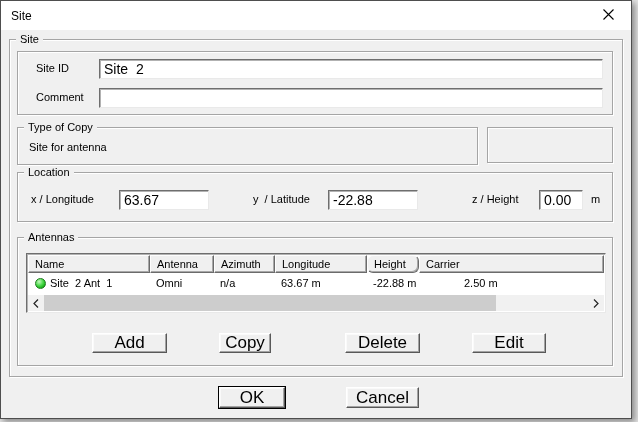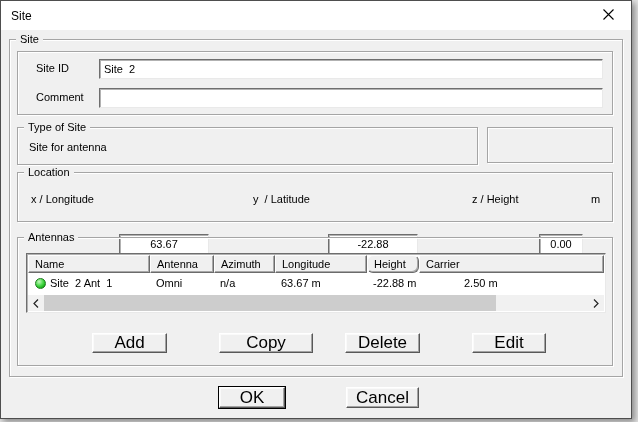--- a/index.html
+++ b/index.html
@@ -23,22 +23,22 @@
          box-shadow:inset 1px 1px 0 #ffffff, 1px 1px 0 #ffffff; }
   .grp-label { position:absolute; top:-7px; left:6px; background:#f0f0f0; padding:0 4px;
                line-height:13px; white-space:pre; }
 
   .lbl { position:absolute; line-height:13px; white-space:pre; }
 
   
   .tfield { position:absolute; background:#fff; border:1px solid;
             border-color:#6e6e6e #e9e9e9 #e9e9e9 #6e6e6e;
             box-shadow:inset 1px 1px 0 #b2b2b2;
-            font-family:inherit; font-size:11px; padding:0 4px; outline:none; }
-  .tfield.num { text-align:center;margin-top:44px; }
+            font-family:inherit; font-size:14px; padding:0 4px; outline:none; }
+  .tfield.num { text-align:left; }
 
   
   .btn { position:absolute; background:#f0f0f0; border:1px solid;
          border-color:#ffffff #585858 #585858 #ffffff;
          box-shadow:inset -1px -1px 0 #a3a3a3, inset 1px 1px 0 #fafafa;
          display:flex; align-items:center; justify-content:center;
          font-family:inherit; font-size:17px; cursor:default; }
   .btn.default { box-shadow:0 0 0 1px #000, inset -1px -1px 0 #a3a3a3, inset 1px 1px 0 #fafafa; }
 
   
@@ -87,21 +87,21 @@
       <span class="grp-label">Site</span>
     </div>
 
     <div class="grp" style="left:16px; top:21px; width:596px; height:64px;"></div>
     <span class="lbl" style="left:35px; top:32px;">Site ID</span>
     <input class="tfield" style="left: 98px; top: 29px; width: 504px; height: 20px;" value="Site  2">
     <span class="lbl" style="left:35px; top:61px;">Comment</span>
     <input class="tfield" style="left: 98px; top: 58px; width: 504px; height: 20px;" value="">
 
     <div class="grp" style="left:16px; top:97px; width:461px; height:38px;">
-      <span class="grp-label">Type of Site</span>
+      <span class="grp-label">Type of Copy</span>
       <span class="lbl" style="left:11px; top:13px;">Site for antenna</span>
     </div>
     <div class="frame-empty" style="left:486px; top:97px; width:126px; height:36px;"></div>
 
     <div class="grp" style="left:16px; top:142px; width:596px; height:50px;">
       <span class="grp-label">Location</span>
     </div>
     <span class="lbl" style="left:30px; top:163px;">x / Longitude</span>
     <input class="tfield num" style="left: 118px; top: 160px; width: 90px; height: 20px;" value="63.67">
     <span class="lbl" style="left:252px; top:163px;">y  / Latitude</span>
@@ -143,21 +143,21 @@
         </div>
         <div class="sb-arrow">
           <svg width="6" height="9" viewBox="0 0 6 9">
               <path d="M1 0.5 L5 4.5 L1 8.5" fill="none" stroke="#222" stroke-width="1.2"></path>
             </svg>
         </div>
       </div>
     </div>
 
     <button class="btn" style="left:91px;  top:303px; width:75px; height:20px;">Add</button>
-    <button class="btn" style="left:218px; top:303px; width:94px; height:20px;">Copy</button>
+    <button class="btn" style="left:218px; top:303px; width:52px; height:20px;">Copy</button>
     <button class="btn" style="left:344px; top:303px; width:75px; height:20px;">Delete</button>
     <button class="btn" style="left:471px; top:303px; width:74px; height:20px;">Edit</button>
 
     <button class="btn default" style="left:218px; top:357px; width:66px; height:21px;">OK</button>
     <button class="btn" style="left:345px; top:357px; width:73px; height:21px;">Cancel</button>
 
   </div>
 </div>
 
 </body></html>

